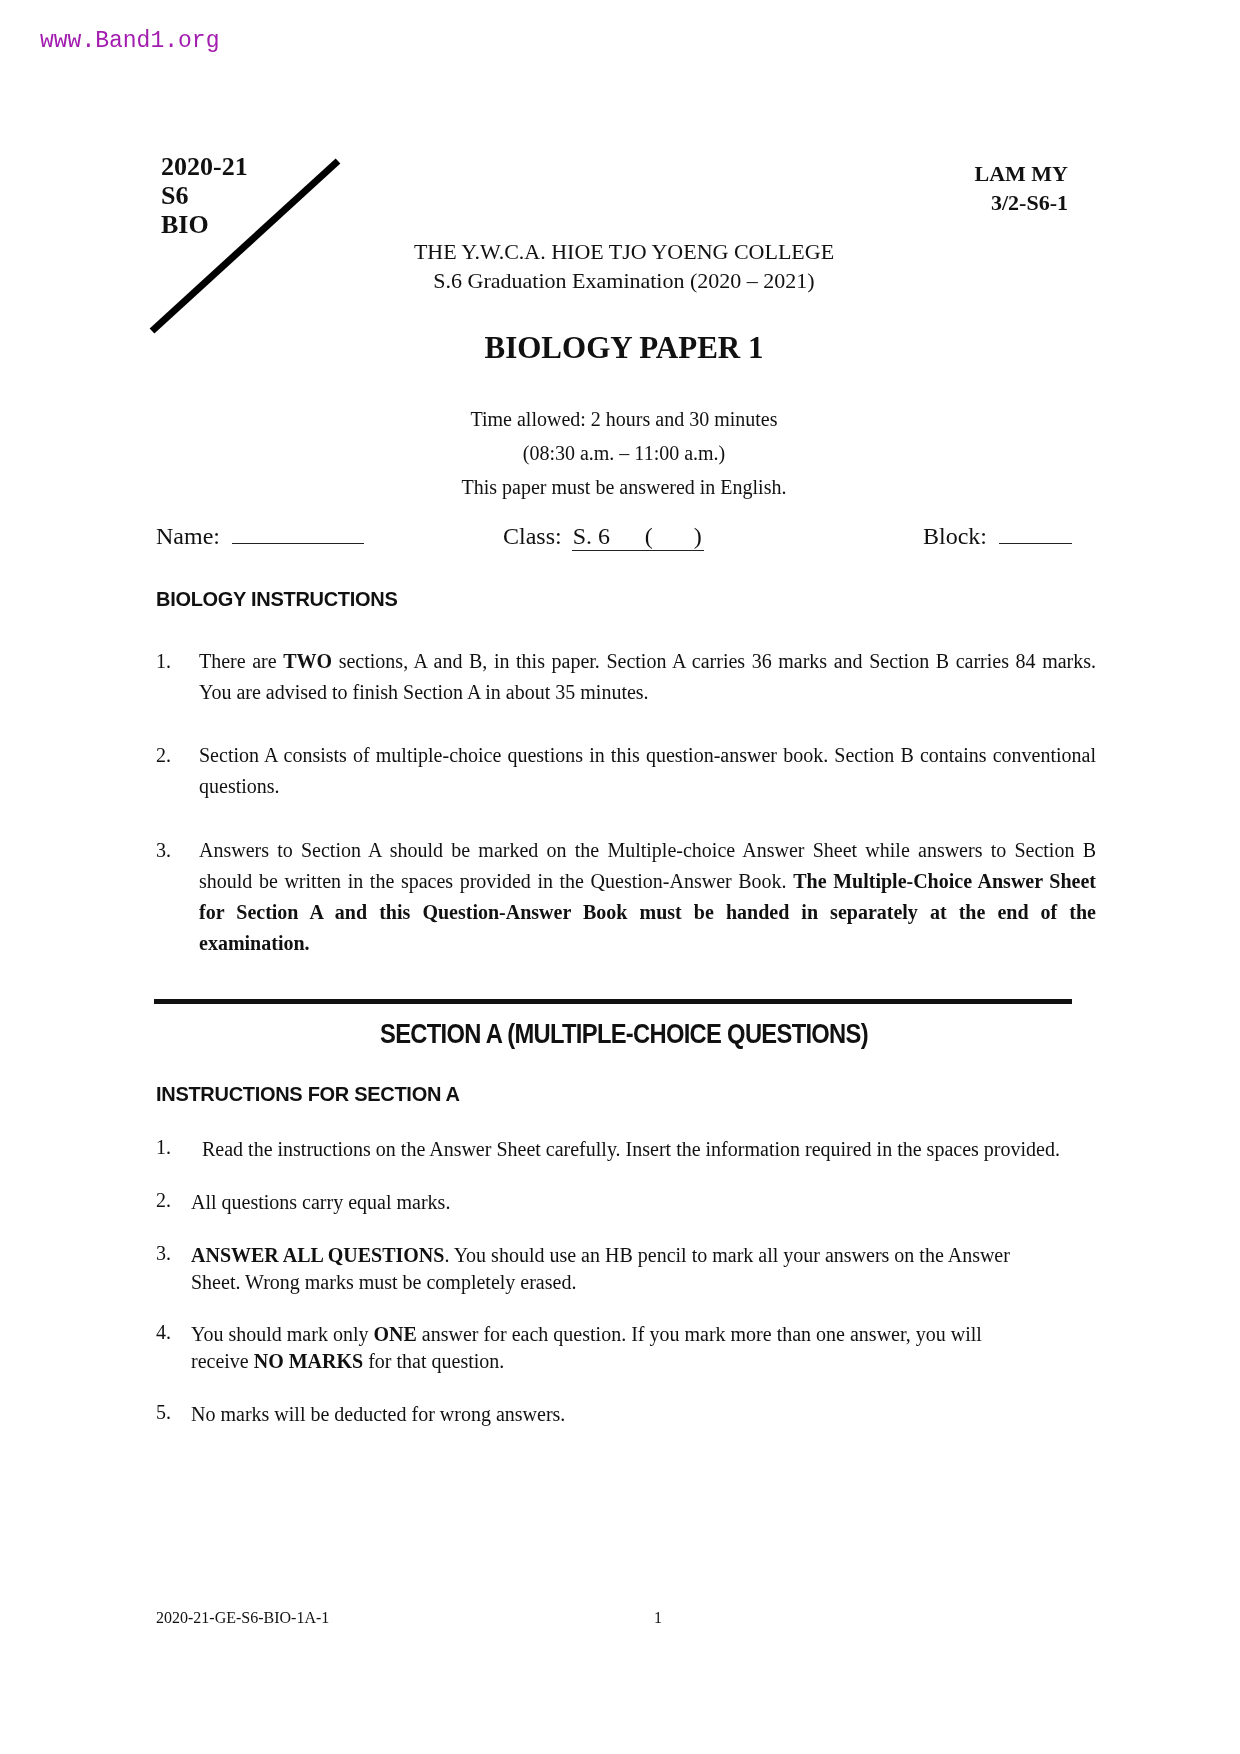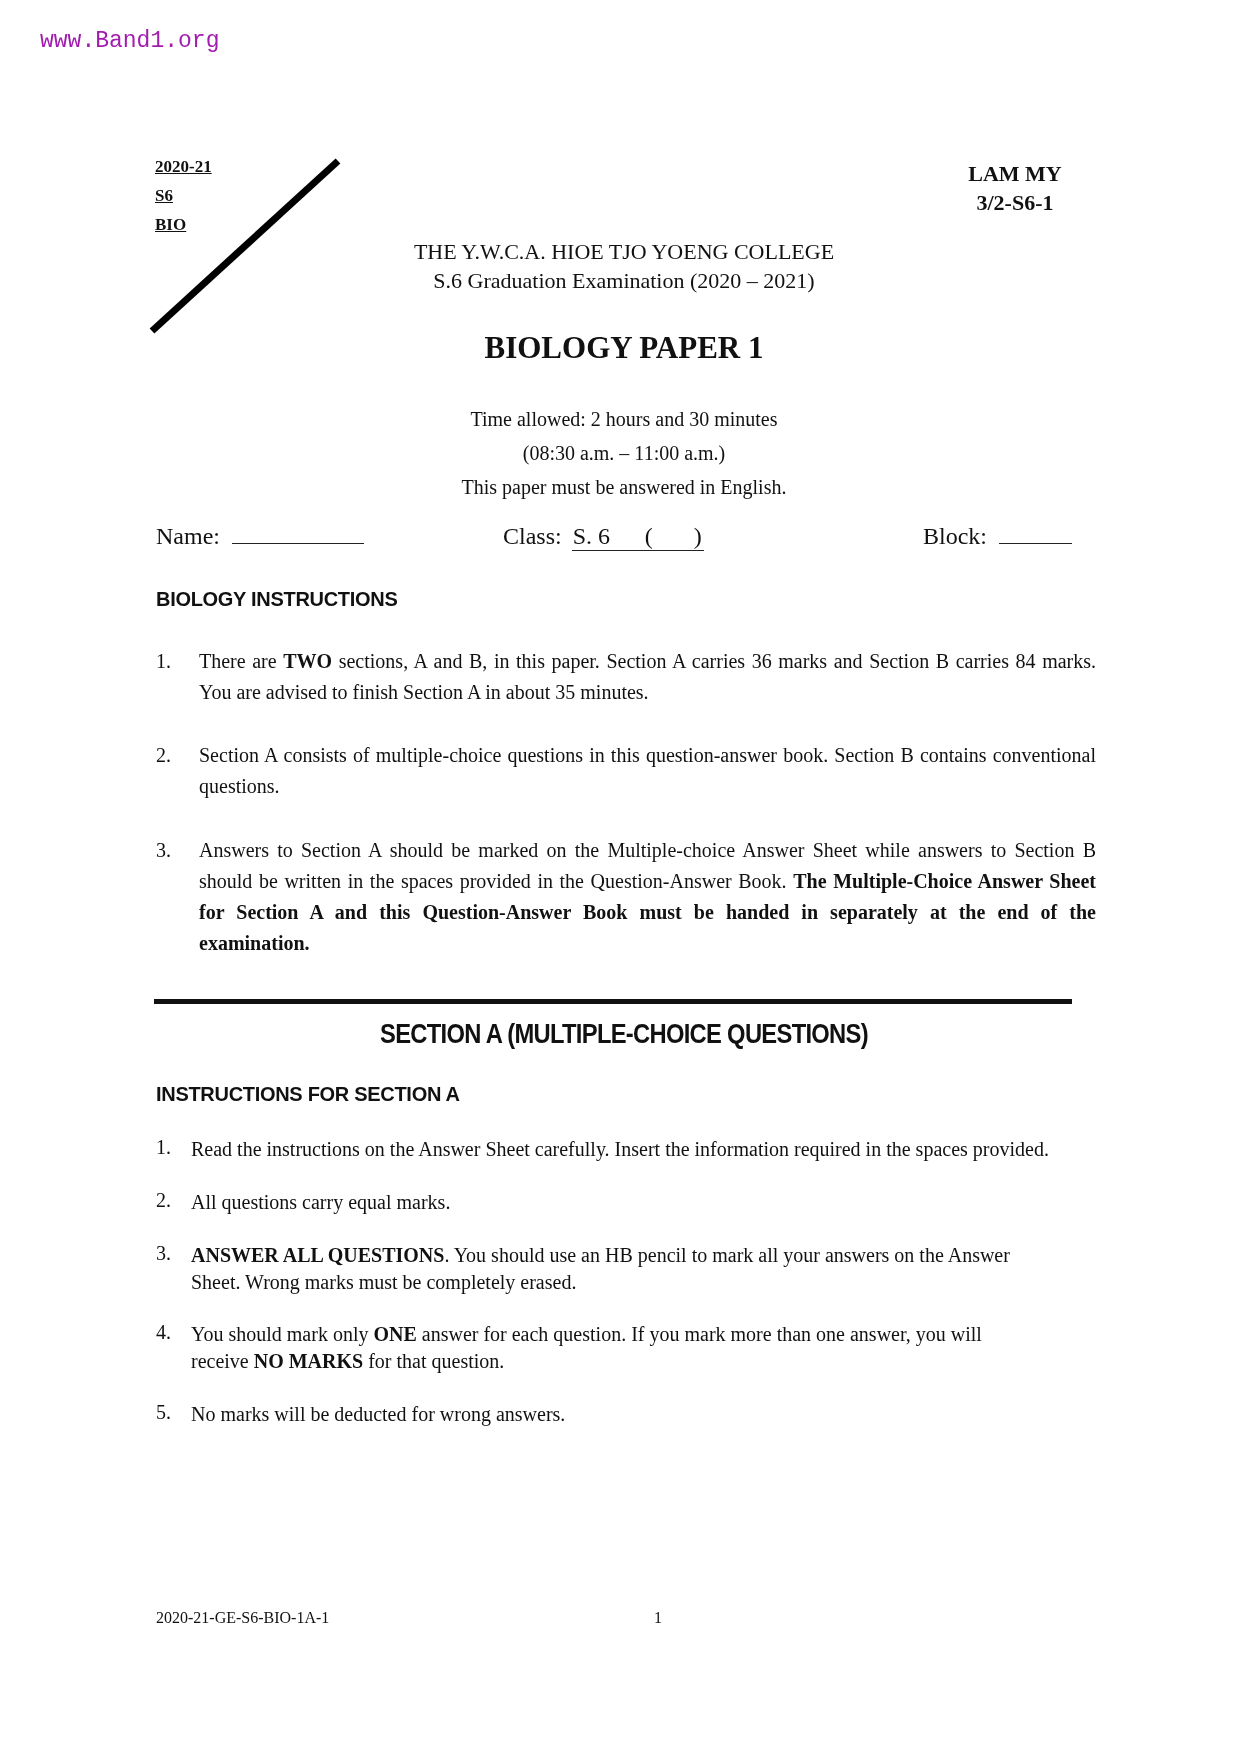--- a/index.html
+++ b/index.html
@@ -1,20 +1,20 @@
 <!DOCTYPE html>
 <html><head>
 <meta charset="utf-8">
 <style>
   html, body { margin: 0; padding: 0; background: #ffffff; }
   body { width: 1240px; height: 1754px; position: relative; overflow: hidden; color: #111; font-family: "Liberation Serif", serif; }
   .abs { position: absolute; white-space: nowrap; }
   .watermark { left: 40px; top: 28px; font-family: Liberation Mono, monospace; font-size: 23px; color: #a21caf; }
-  .meta-left { left: 155px; top: 152px; font-weight: bold; font-size: 17px; line-height: 29px; text-decoration: underline; }
-  .meta-right { left: 962px; top: 159px; font-weight: bold; font-size: 22px; line-height: 29px; text-align: center; width: 106px; }
+  .meta-left { left: 161px; top: 152px; font-weight: bold; font-size: 26px; line-height: 29px; }
+  .meta-right { left: 962px; top: 159px; font-weight: bold; font-size: 22px; line-height: 29px; text-align: right; width: 106px; }
   .slash { position: absolute; left: 148px; top: 156px; }
   .college { top: 237px; font-size: 22px; line-height: 29px; left: 0; width: 1248px; }
   .paper-title { top: 330px; font-size: 31px; font-weight: bold; left: 0; width: 1248px; }
   .time-block { top: 402px; font-size: 20px; line-height: 34px; left: 0; width: 1248px; }
   .field { top: 523px; font-size: 24px; }
   .blank { display: inline-block; border-bottom: 1.5px solid #222; height: 20px; vertical-align: baseline; }
   .h-sec { font-family: "Liberation Sans", sans-serif; font-weight: bold; font-size: 20px; left: 156px; letter-spacing: -0.3px; }
   .list { position: absolute; left: 156px; width: 940px; font-size: 20px; }
   .list .item { position: absolute; left: 0; width: 940px; }
   .list .num { position: absolute; left: 0; }
@@ -96,21 +96,21 @@
 
 <div class="rule"></div>
 
 <div class="abs secA-title">SECTION A (MULTIPLE-CHOICE QUESTIONS)</div>
 
 <div class="abs h-sec" style="top:1083px;">INSTRUCTIONS FOR SECTION A</div>
 
 <div class="list listA" style="top:1136px;">
   <div class="item" style="top:0;">
     <span class="num">1.</span>
-    <span class="txt" style="white-space:nowrap;">Read the instructions on the Answer Sheet carefully. Insert the information required in the spaces provided.</span>
+    <span class="txt" style="white-space:nowrap;margin-left:11px;">Read the instructions on the Answer Sheet carefully. Insert the information required in the spaces provided.</span>
   </div>
   <div class="item" style="top:53px;">
     <span class="num">2.</span>
     <span class="txt">All questions carry equal marks.</span>
   </div>
   <div class="item" style="top:106px;">
     <span class="num">3.</span>
     <span class="txt">
       <div style="white-space:nowrap;"><b>ANSWER ALL QUESTIONS</b><span>. You should use an HB pencil to mark all your answers on the Answer</span></div>
       <div>Sheet. Wrong marks must be completely erased.</div>

